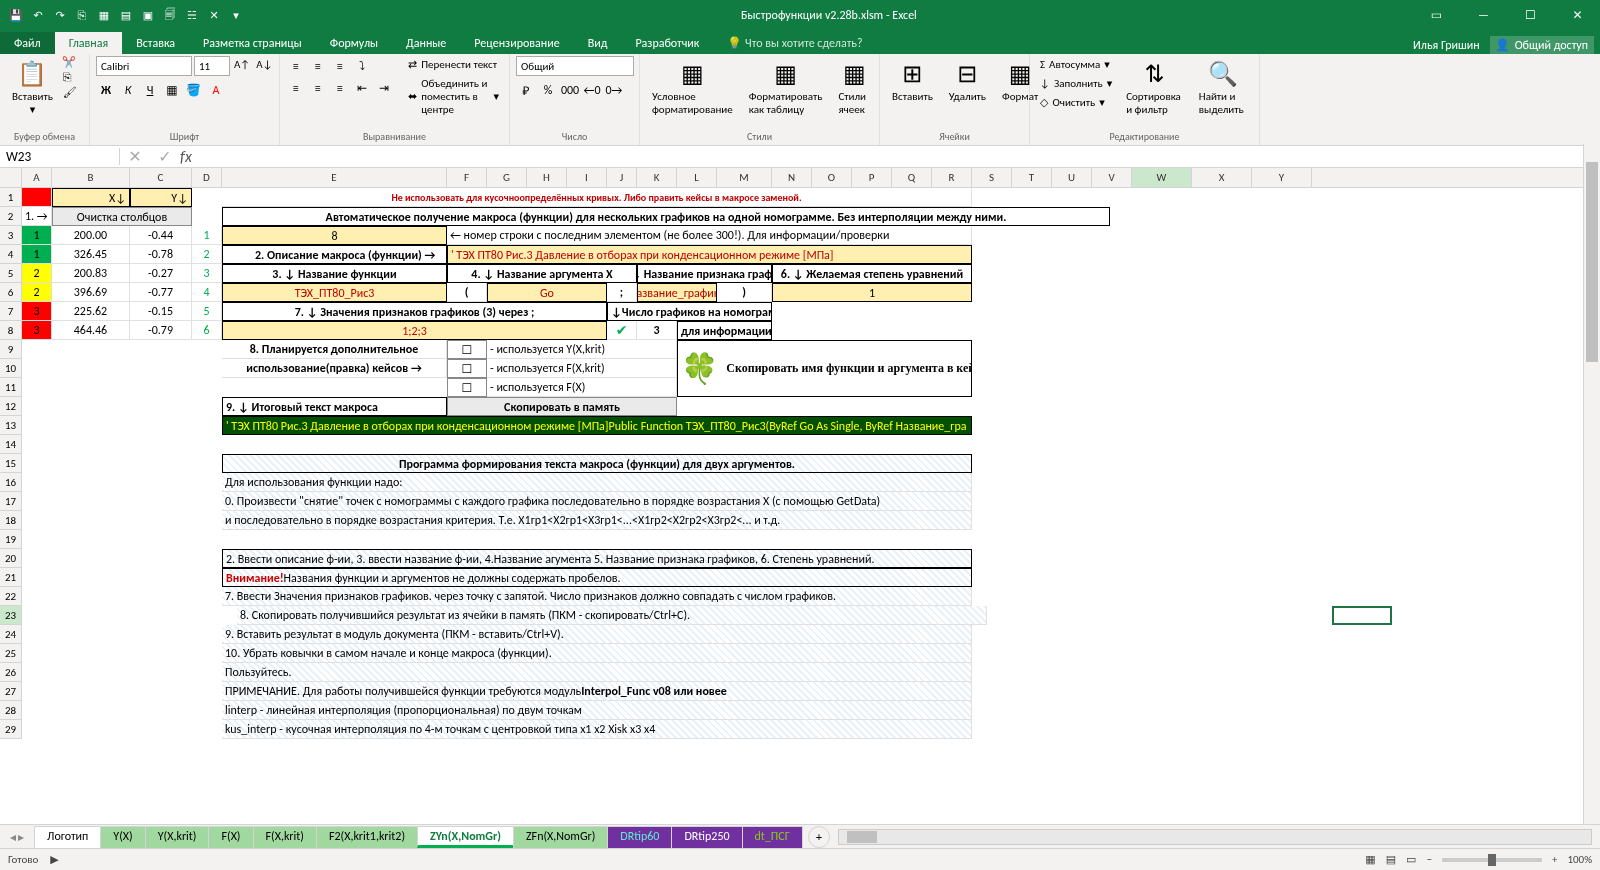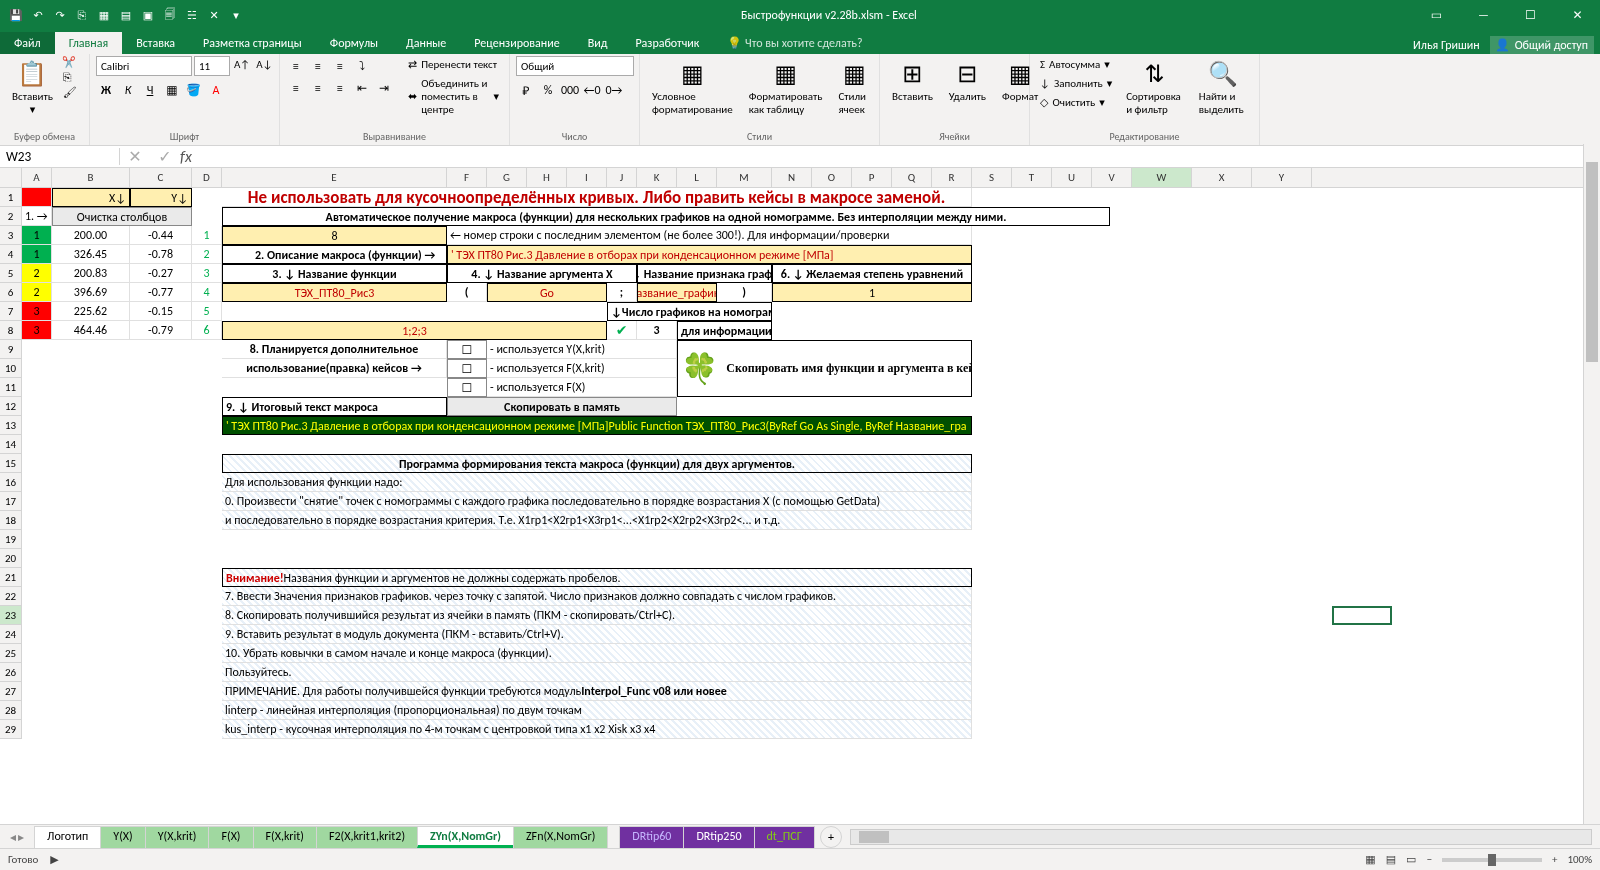--- a/index.html
+++ b/index.html
@@ -347,37 +347,38 @@
       <div class="cell center" style="left: 108px; top: 114px; width: 62px;">-0.15</div>
       <div class="cell center" style="left: 0px; top: 133px; width: 30px; background: rgb(255, 0, 0);">3</div>
       <div class="cell center" style="left: 30px; top: 133px; width: 78px;">464.46</div>
       <div class="cell center" style="left: 108px; top: 133px; width: 62px;">-0.79</div>
       <div class="cell center" style="left: 170px; top: 38px; width: 30px; color: rgb(0, 176, 80);">1</div>
       <div class="cell center" style="left: 170px; top: 57px; width: 30px; color: rgb(0, 176, 80);">2</div>
       <div class="cell center" style="left: 170px; top: 76px; width: 30px; color: rgb(0, 176, 80);">3</div>
       <div class="cell center" style="left: 170px; top: 95px; width: 30px; color: rgb(0, 176, 80);">4</div>
       <div class="cell center" style="left: 170px; top: 114px; width: 30px; color: rgb(0, 176, 80);">5</div>
       <div class="cell center" style="left: 170px; top: 133px; width: 30px; color: rgb(0, 176, 80);">6</div>
-      <div class="cell center bold" style="left: 200px; top: 0px; width: 750px; color: rgb(192, 0, 0); font-size: 17px;">Не использовать для кусочноопределённых кривых. Либо править кейсы в макросе заменой.</div>
+      <div class="cell center bold" style="left: 200px; top: 0px; width: 750px; color: rgb(192, 0, 0); font-size: 10px;">Не использовать для кусочноопределённых кривых. Либо править кейсы в макросе заменой.</div>
       <div class="cell center bold" style="left: 200px; top: 19px; width: 888px; border: 1.5px solid rgb(0, 0, 0);">Автоматическое получение макроса (функции) для нескольких графиков на одной номограмме. Без интерполяции между ними.</div>
       <div class="cell center" style="left: 200px; top: 38px; width: 225px; background: rgb(255, 239, 176); border: 1.5px solid rgb(0, 0, 0);">8</div>
       <div class="cell" style="left: 425px; top: 38px; width: 525px;">← номер строки с последним элементом (не более 300!). Для информации/проверки</div>
       <div class="cell bold" style="left: 200px; top: 57px; width: 225px; border: 1px solid rgb(0, 0, 0); padding-left: 32px;">2. Описание макроса (функции) →</div>
       <div class="cell" style="left: 425px; top: 57px; width: 525px; background: rgb(255, 239, 176); color: rgb(192, 0, 0); border: 1.5px solid rgb(0, 0, 0);">'  ТЭХ ПТ80 Рис.3 Давление в отборах при конденсационном режиме [МПа]</div>
       <div class="cell center bold" style="left: 200px; top: 76px; width: 225px; border: 1px solid rgb(0, 0, 0);">3. ↓ Название функции</div>
       <div class="cell center bold" style="left: 425px; top: 76px; width: 190px; border: 1px solid rgb(0, 0, 0);">4. ↓ Название аргумента X</div>
       <div class="cell center bold" style="left: 615px; top: 76px; width: 135px; border: 1px solid rgb(0, 0, 0);">5. ↓ Название признака графика</div>
       <div class="cell center bold" style="left: 750px; top: 76px; width: 200px; border: 1px solid rgb(0, 0, 0);">6. ↓ Желаемая степень уравнений</div>
       <div class="cell center" style="left: 200px; top: 95px; width: 225px; background: rgb(255, 239, 176); color: rgb(192, 0, 0); border: 1.5px solid rgb(0, 0, 0);">ТЭХ_ПТ80_Рис3</div>
       <div class="cell center bold" style="left: 425px; top: 95px; width: 40px;">(</div>
       <div class="cell center" style="left: 465px; top: 95px; width: 120px; background: rgb(255, 239, 176); color: rgb(192, 0, 0); border: 1.5px solid rgb(0, 0, 0);">Go</div>
       <div class="cell center bold" style="left: 585px; top: 95px; width: 30px;">;</div>
       <div class="cell center" style="left: 615px; top: 95px; width: 80px; background: rgb(255, 239, 176); color: rgb(192, 0, 0); border: 1.5px solid rgb(0, 0, 0);">Название_графика</div>
       <div class="cell center bold" style="left: 695px; top: 95px; width: 55px;">)</div>
       <div class="cell center" style="left: 750px; top: 95px; width: 200px; background: rgb(255, 239, 176); border: 1.5px solid rgb(0, 0, 0);">1</div>
+      <div class="cell center bold" style="left: 200px; top: 114px; width: 385px; border: 1px solid rgb(0, 0, 0);">7. ↓ Значения признаков графиков (3) через ;</div>
       <div class="cell bold" style="left: 585px; top: 114px; width: 165px; border: 1px solid rgb(0, 0, 0);">↓Число графиков на номограмме</div>
       <div class="cell center" style="left: 200px; top: 133px; width: 385px; background: rgb(255, 239, 176); color: rgb(192, 0, 0); border: 1.5px solid rgb(0, 0, 0);">1;2;3</div>
       <div class="cell center" style="left: 585px; top: 133px; width: 30px; color: rgb(0, 176, 80); font-size: 14px;">✔</div>
       <div class="cell center bold" style="left: 615px; top: 133px; width: 40px;">3</div>
       <div class="cell bold" style="left: 655px; top: 133px; width: 95px; border: 1px solid rgb(0, 0, 0);">для информации</div>
       <div class="cell bold center" style="left: 200px; top: 152px; width: 225px;">8. Планируется дополнительное</div>
       <div class="cell center" style="left: 425px; top: 152px; width: 40px; border: 1px solid rgb(136, 136, 136);">☐</div>
       <div class="cell" style="left: 465px; top: 152px; width: 190px;">- используется Y(X,krit)</div>
       <div class="cell bold center" style="left: 200px; top: 171px; width: 225px;">использование(правка) кейсов →</div>
       <div class="cell center" style="left: 425px; top: 171px; width: 40px; border: 1px solid rgb(136, 136, 136);">☐</div>
@@ -388,23 +389,24 @@
         <span style="font-size:30px;color:#6a9a2a;">🍀</span>
         <b style="margin-left:8px;font-family:serif;">Скопировать имя функции и аргумента в кей</b>
       </div>
       <div class="cell bold" style="left: 200px; top: 209px; width: 225px; border: 1px solid rgb(0, 0, 0);">9. ↓  Итоговый текст макроса</div>
       <div class="cell center bold" style="left: 425px; top: 209px; width: 230px; background: rgb(234, 234, 234); border: 1px solid rgb(136, 136, 136);">Скопировать в память</div>
       <div class="cell" style="left: 200px; top: 228px; width: 750px; background: rgb(0, 80, 0); color: rgb(255, 255, 0); border: 1px solid rgb(0, 0, 0);">' ТЭХ ПТ80 Рис.3 Давление в отборах при конденсационном режиме [МПа]Public Function ТЭХ_ПТ80_Рис3(ByRef Go As Single, ByRef Название_гра</div>
       <div class="cell center bold" style="left: 200px; top: 266px; width: 750px; background: repeating-linear-gradient(45deg, rgb(232, 240, 248), rgb(232, 240, 248) 2px, rgb(255, 255, 255) 2px, rgb(255, 255, 255) 5px); border: 1px solid rgb(0, 0, 0);">Программа формирования текста макроса (функции) для двух аргументов.</div>
       <div class="cell" style="left: 200px; top: 285px; width: 750px; background: repeating-linear-gradient(45deg, rgb(232, 240, 248), rgb(232, 240, 248) 2px, rgb(255, 255, 255) 2px, rgb(255, 255, 255) 5px);">Для использования функции надо:</div>
       <div class="cell" style="left: 200px; top: 304px; width: 750px; background: repeating-linear-gradient(45deg, rgb(232, 240, 248), rgb(232, 240, 248) 2px, rgb(255, 255, 255) 2px, rgb(255, 255, 255) 5px);">0. Произвести "снятие" точек с номограммы с каждого графика последовательно в порядке возрастания X (с помощью GetData)</div>
       <div class="cell" style="left: 200px; top: 323px; width: 750px; background: repeating-linear-gradient(45deg, rgb(232, 240, 248), rgb(232, 240, 248) 2px, rgb(255, 255, 255) 2px, rgb(255, 255, 255) 5px);">   и последовательно в порядке возрастания критерия. Т.е. X1гр1&lt;X2гр1&lt;X3гр1&lt;...&lt;X1гр2&lt;X2гр2&lt;X3гр2&lt;... и т.д.</div>
+      <div class="cell" style="left: 200px; top: 361px; width: 750px; background: repeating-linear-gradient(45deg, rgb(232, 240, 248), rgb(232, 240, 248) 2px, rgb(255, 255, 255) 2px, rgb(255, 255, 255) 5px); border: 1px solid rgb(0, 0, 0);">2. Ввести описание ф-ии, 3. ввести название ф-ии, 4.Название агумента 5. Название признака графиков, 6. Степень уравнений.</div>
       <div class="cell" style="left: 200px; top: 380px; width: 750px; background: repeating-linear-gradient(45deg, rgb(232, 240, 248), rgb(232, 240, 248) 2px, rgb(255, 255, 255) 2px, rgb(255, 255, 255) 5px); border: 1px solid rgb(0, 0, 0);"><span style="color:#c00;font-weight:bold;">Внимание!</span> Названия функции и аргументов не должны содержать пробелов.</div>
       <div class="cell" style="left: 200px; top: 399px; width: 750px; background: repeating-linear-gradient(45deg, rgb(232, 240, 248), rgb(232, 240, 248) 2px, rgb(255, 255, 255) 2px, rgb(255, 255, 255) 5px);">7. Ввести Значения признаков графиков. через точку с запятой. Число признаков должно совпадать с числом графиков.</div>
-      <div class="cell" style="left: 200px; top: 418px; width: 750px; background: repeating-linear-gradient(45deg, rgb(232, 240, 248), rgb(232, 240, 248) 2px, rgb(255, 255, 255) 2px, rgb(255, 255, 255) 5px);">8. Скопировать получившийся результат из ячейки в память (ПКМ - скопировать/Ctrl+C).</div>
+      <div class="cell" style="left: 215px; top: 418px; width: 750px; background: repeating-linear-gradient(45deg, rgb(232, 240, 248), rgb(232, 240, 248) 2px, rgb(255, 255, 255) 2px, rgb(255, 255, 255) 5px);">8. Скопировать получившийся результат из ячейки в память (ПКМ - скопировать/Ctrl+C).</div>
       <div class="cell" style="left: 200px; top: 437px; width: 750px; background: repeating-linear-gradient(45deg, rgb(232, 240, 248), rgb(232, 240, 248) 2px, rgb(255, 255, 255) 2px, rgb(255, 255, 255) 5px);">9. Вставить результат в модуль документа (ПКМ - вставить/Ctrl+V).</div>
       <div class="cell" style="left: 200px; top: 456px; width: 750px; background: repeating-linear-gradient(45deg, rgb(232, 240, 248), rgb(232, 240, 248) 2px, rgb(255, 255, 255) 2px, rgb(255, 255, 255) 5px);">10. Убрать ковычки в самом начале и конце макроса (функции).</div>
       <div class="cell" style="left: 200px; top: 475px; width: 750px; background: repeating-linear-gradient(45deg, rgb(232, 240, 248), rgb(232, 240, 248) 2px, rgb(255, 255, 255) 2px, rgb(255, 255, 255) 5px);">Пользуйтесь.</div>
       <div class="cell" style="left: 200px; top: 494px; width: 750px; background: repeating-linear-gradient(45deg, rgb(232, 240, 248), rgb(232, 240, 248) 2px, rgb(255, 255, 255) 2px, rgb(255, 255, 255) 5px);">ПРИМЕЧАНИЕ. Для работы получившейся функции требуются модуль <b>Interpol_Func v08 или новее</b></div>
       <div class="cell" style="left: 200px; top: 513px; width: 750px; background: repeating-linear-gradient(45deg, rgb(232, 240, 248), rgb(232, 240, 248) 2px, rgb(255, 255, 255) 2px, rgb(255, 255, 255) 5px);">        linterp - линейная интерполяция (пропорциональная) по двум точкам</div>
       <div class="cell" style="left: 200px; top: 532px; width: 750px; background: repeating-linear-gradient(45deg, rgb(232, 240, 248), rgb(232, 240, 248) 2px, rgb(255, 255, 255) 2px, rgb(255, 255, 255) 5px);">        kus_interp - кусочная интерполяция по 4-м точкам с центровкой типа x1 x2 Xisk x3 x4</div>
     </div>
   <div class="active-cell" style="left:1332px; top:438px; width:60px; height:19px;"></div>
 </div>
 
@@ -419,21 +421,21 @@
     </div>
   <div id="sheettabs" style="display:flex;">
       <div class="st-tab">Логотип</div>
       <div class="st-tab" style="background: rgb(160, 216, 160);">Y(X)</div>
       <div class="st-tab" style="background: rgb(160, 216, 160);">Y(X,krit)</div>
       <div class="st-tab" style="background: rgb(160, 216, 160);">F(X)</div>
       <div class="st-tab" style="background: rgb(160, 216, 160);">F(X,krit)</div>
       <div class="st-tab" style="background: rgb(160, 216, 160);">F2(X,krit1,krit2)</div>
       <div class="st-tab active" style="border-bottom: 3px solid rgb(0, 176, 80); color: rgb(16, 124, 65);">ZYn(X,NomGr)</div>
       <div class="st-tab" style="background: rgb(160, 216, 160);">ZFn(X,NomGr)</div>
-      <div class="st-tab" style="background: rgb(112, 48, 160); color: #c4b5fd; margin-left: 12px;">DRtip60</div>
+      <div class="st-tab" style="background: rgb(112, 48, 160); color: #5eead4;">DRtip60</div>
       <div class="st-tab" style="background: rgb(112, 48, 160); color: rgb(255, 255, 255);">DRtip250</div>
       <div class="st-tab" style="background: rgb(112, 48, 160); color: #84cc16;">dt_ПСГ</div>
     </div>
   <div class="st-add">+</div>
   <div class="hscroll" style="background:#e8e8e8;border:1px solid #ccc;position:relative;">
       <div style="position:absolute;left:8px;top:1px;height:12px;width:30px;background:#c0c0c0;"></div>
     </div>
 </div>
 
 <div class="status-bar">

